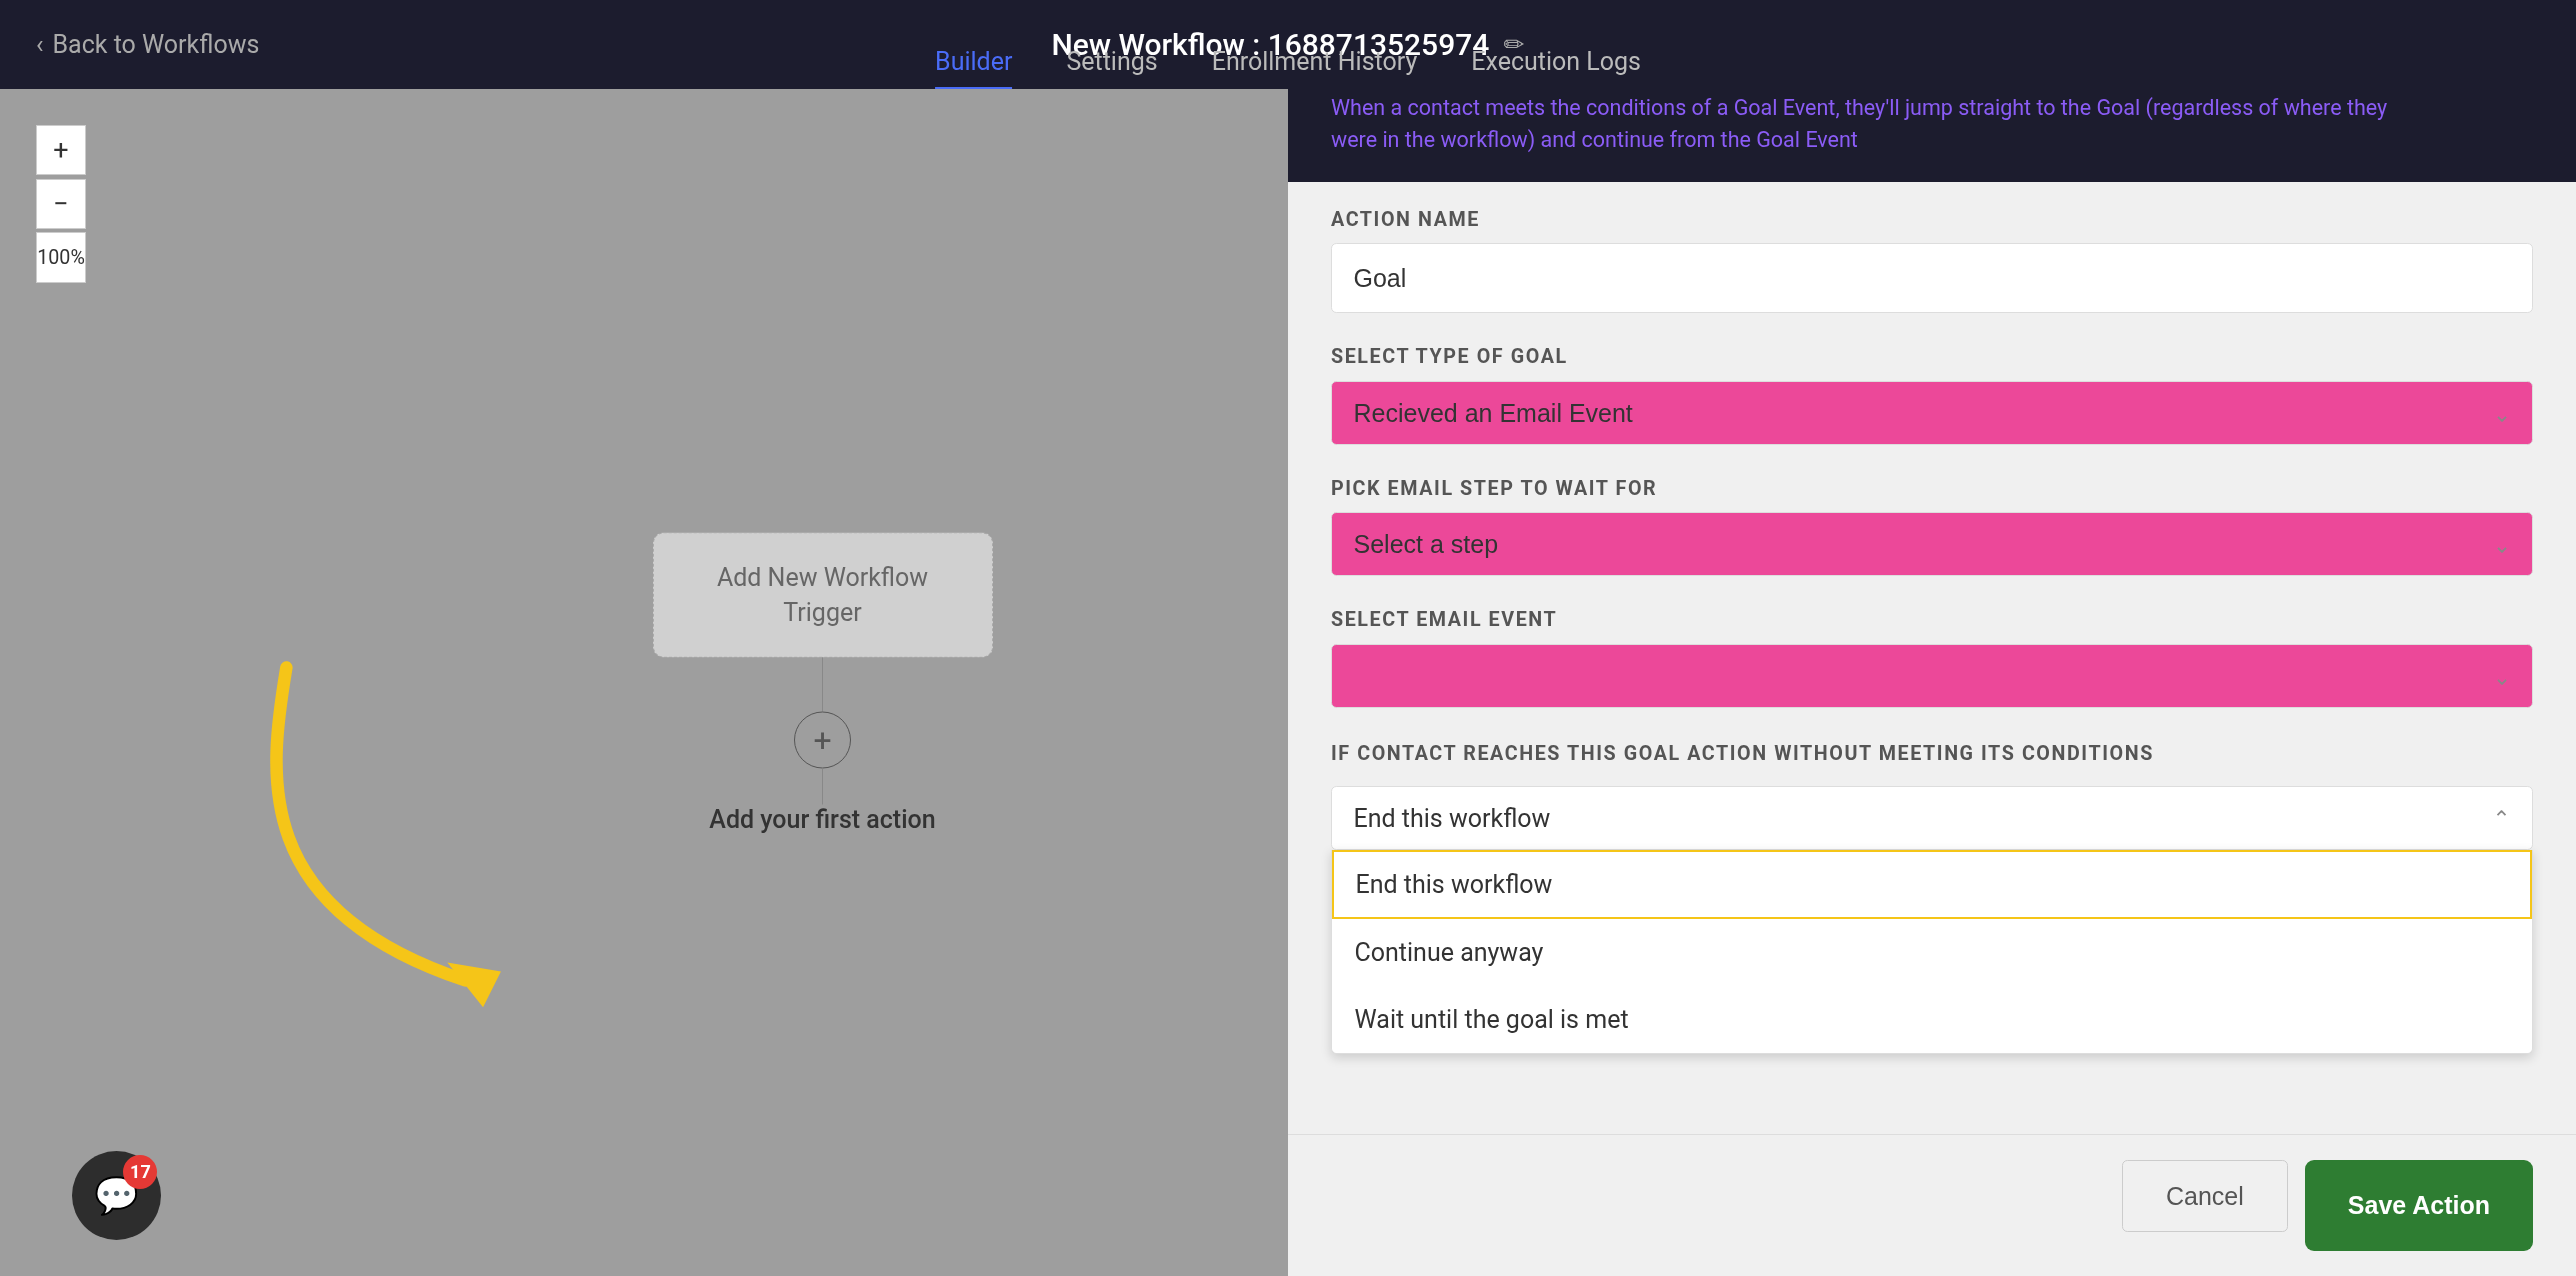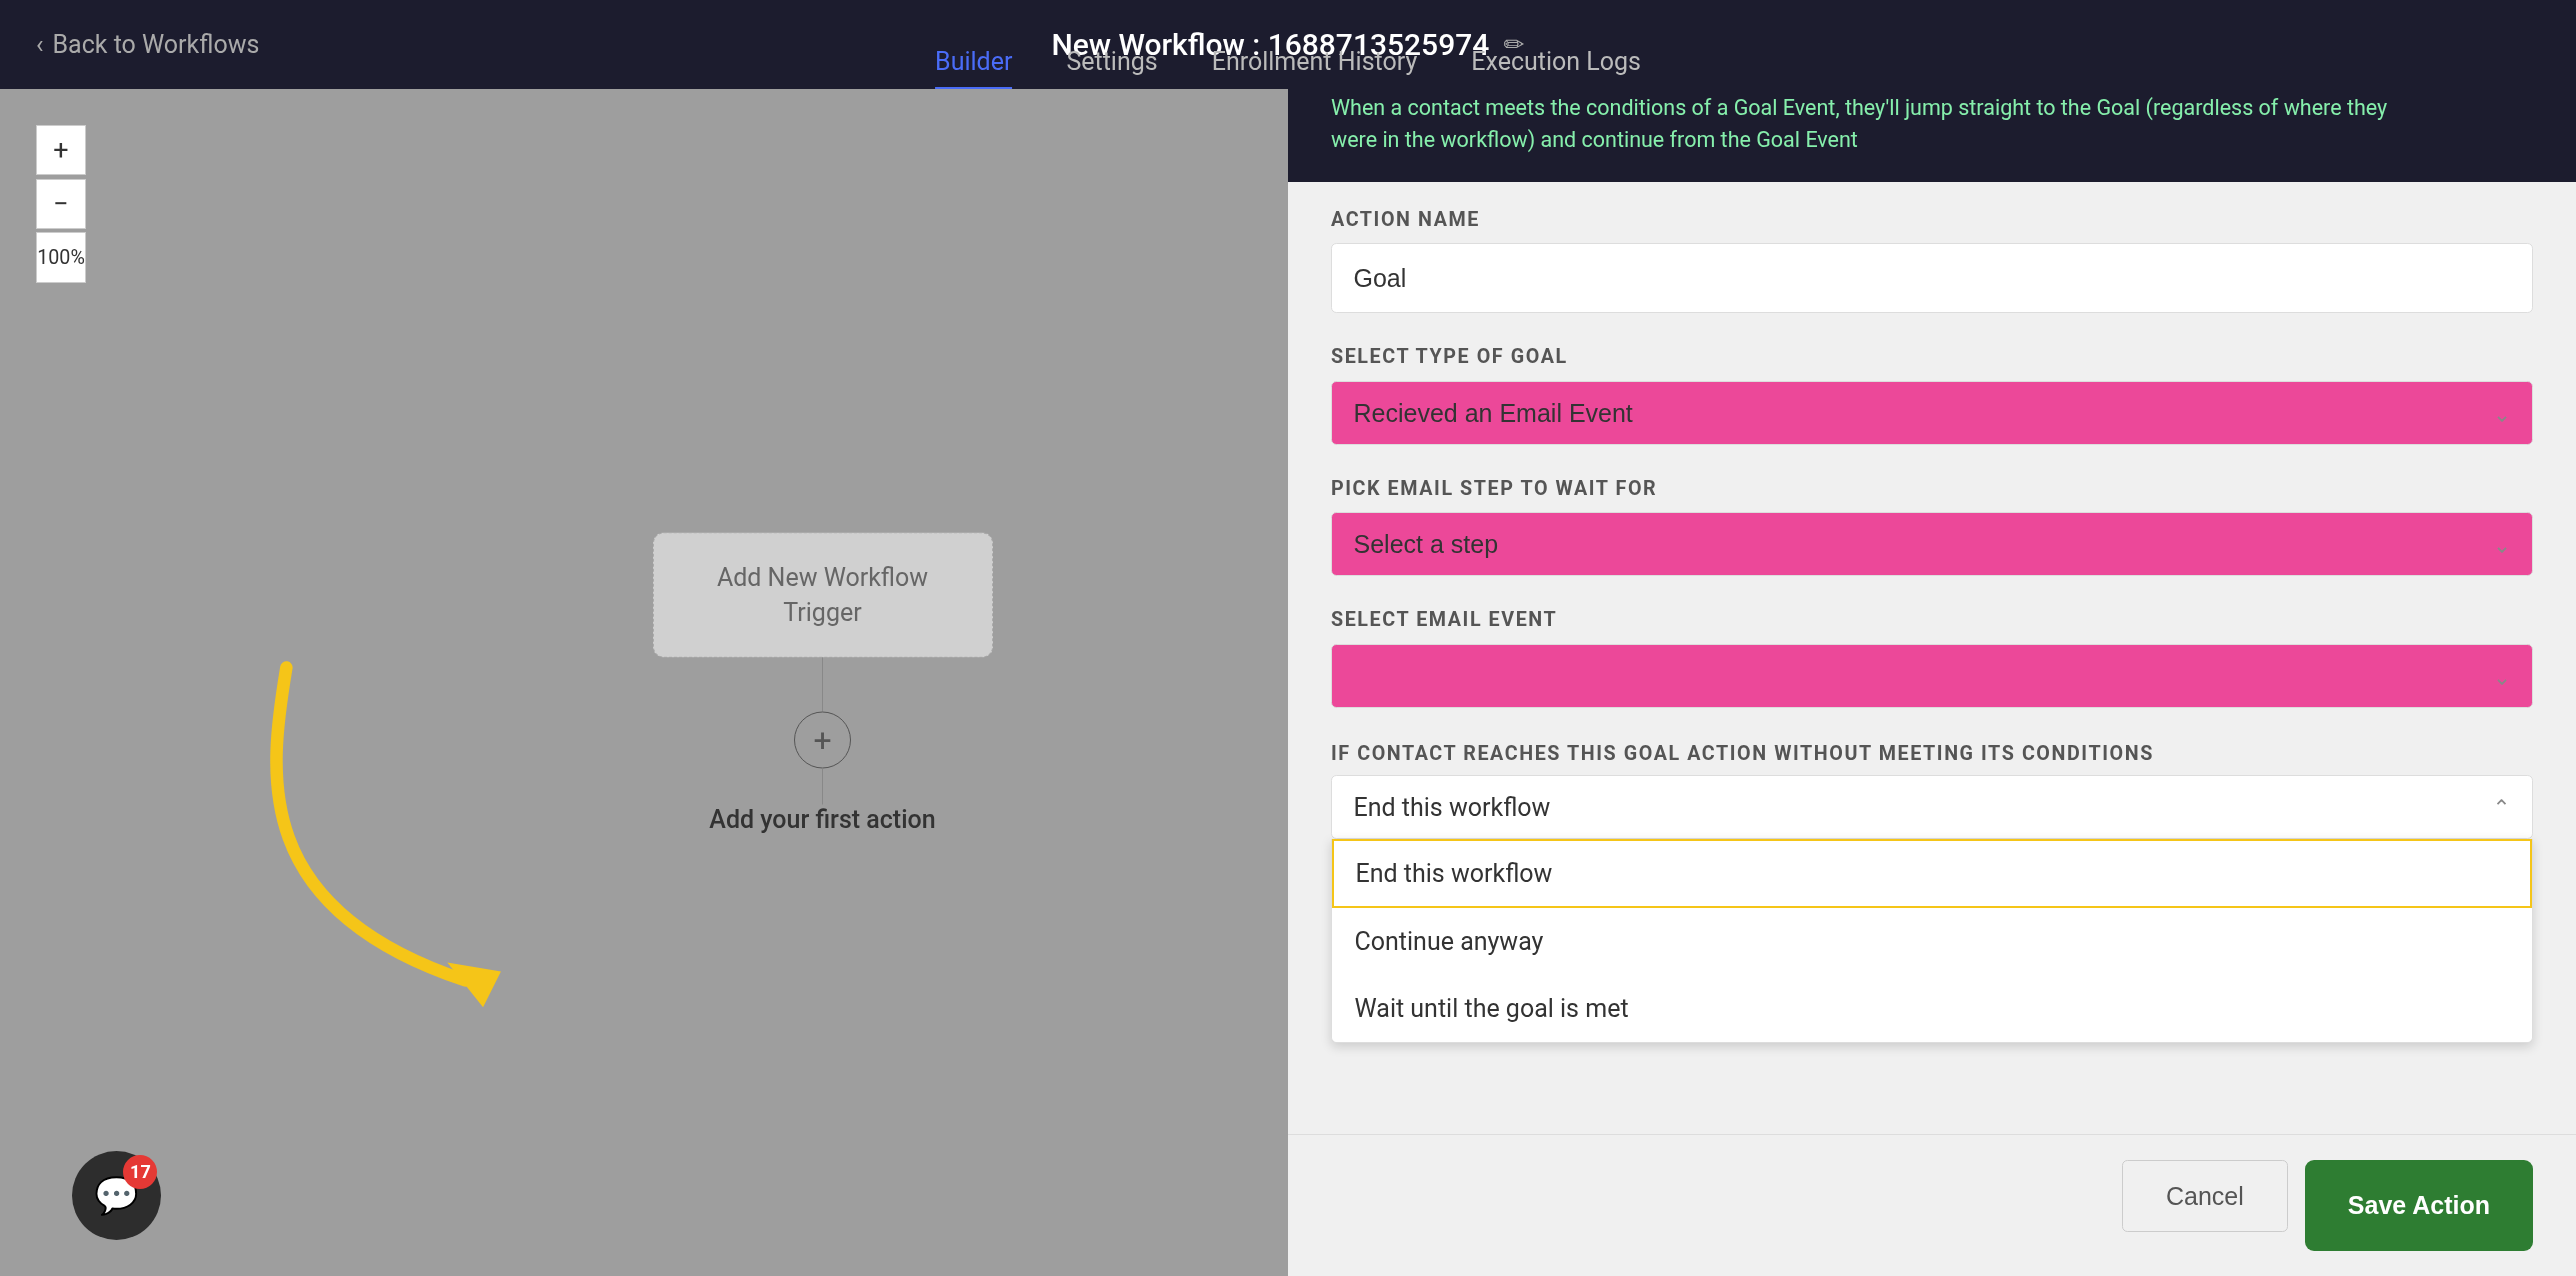--- a/index.html
+++ b/index.html
@@ -181,21 +181,21 @@
       padding: 32px 43px 25px;
       position: relative;
     }
     .panel-title {
       color: #fff;
       font-size: 36px;
       font-weight: 600;
       margin-bottom: 18px;
     }
     .panel-description {
-      color: #86efac;
+      color: #8b5cf6;
       font-size: 21.5px;
       line-height: 1.5;
       max-width: 90%;
     }
     .close-btn {
       position: absolute;
       top: 27px;
       right: 36px;
       color: #fff;
       font-size: 36px;
@@ -263,21 +263,21 @@
       color: #888;
       pointer-events: none;
     }
 
     .condition-label {
       font-size: 19.7px;
       font-weight: 700;
       color: #555;
       letter-spacing: 0.08em;
       text-transform: uppercase;
-      margin-bottom: 8px;
+      margin-bottom: 19px;
       line-height: 1.4;
     }
 
     
     .dropdown-container {
       position: relative;
     }
     .dropdown-selected {
       width: 100%;
       height: 64px;

